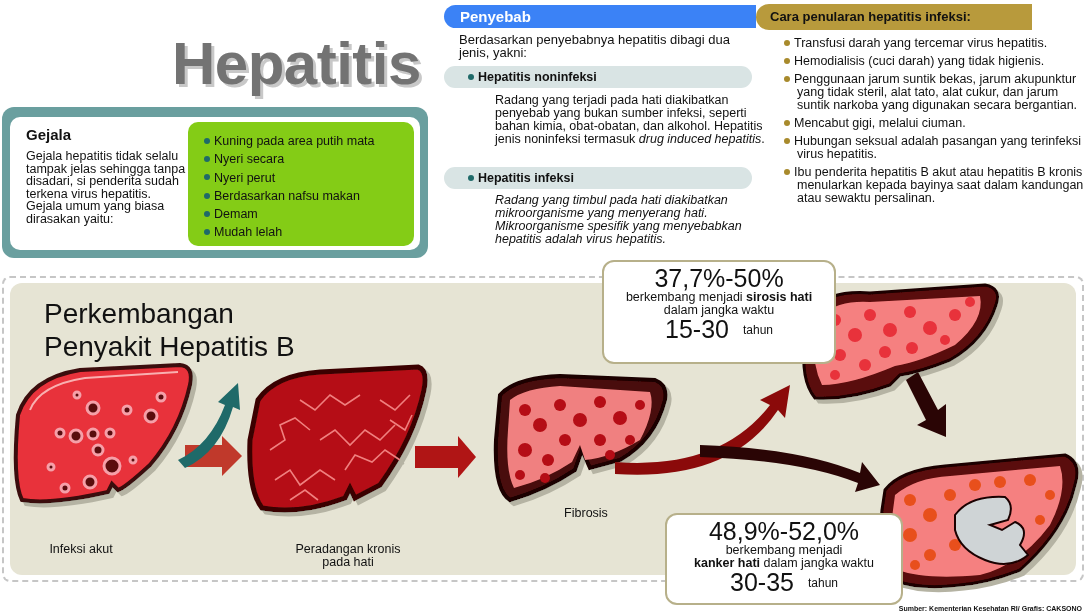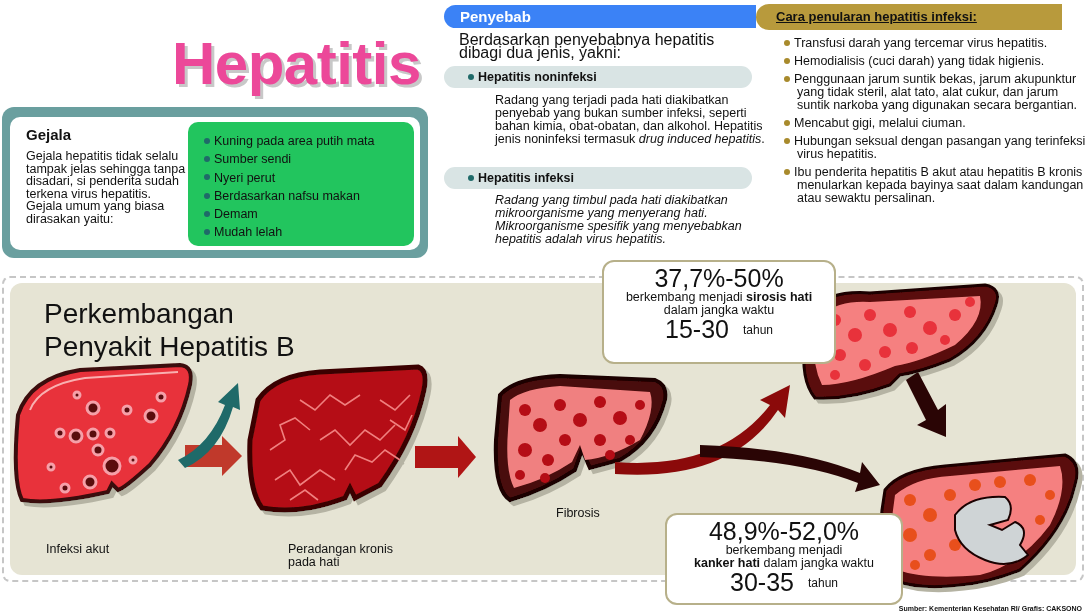--- a/index.html
+++ b/index.html
@@ -2,76 +2,76 @@
 <html><head>
 <meta charset="utf-8">
 <style>
   * { box-sizing: border-box; margin: 0; padding: 0; }
   html, body { width: 1088px; height: 615px; background: #ffffff; overflow: hidden; }
   body { position: relative; font-family: "Liberation Sans", sans-serif; color: #111; }
   .abs { position: absolute; }
 
   
   .main-title {
-    left: 172px; top: 34px; font-size: 60px; font-weight: bold; color: #ec4899;
+    left: 172px; top: 34px; font-size: 60px; font-weight: bold; color: #737373;
     letter-spacing: -0.5px; text-shadow: 3px 3px 0 #c8c8c8; line-height: 1; text-align: right;
   }
 
   
   .gejala-outer {
     left: 2px; top: 107px; width: 426px; height: 151px; background: #6a9f9f; border-radius: 12px;
   }
   .gejala-inner {
     left: 10px; top: 117px; width: 410px; height: 133px; background: #ffffff; border-radius: 10px;
   }
   .gejala-title { left: 26px; top: 126px; font-size: 15px; font-weight: bold; }
   .gejala-desc { left: 26px; top: 150px; width: 160px; font-size: 12.5px; line-height: 12.5px; }
   .gejala-list {
-    left: 188px; top: 122px; width: 226px; height: 124px; background: #22c55e; border-radius: 10px;
+    left: 188px; top: 122px; width: 226px; height: 124px; background: #84cc16; border-radius: 10px;
     padding: 10px 0 0 16px; list-style: none;
   }
   .gejala-list li { font-size: 12.5px; line-height: 18.3px; white-space: nowrap; }
   .dot { display: inline-block; width: 6px; height: 6px; border-radius: 50%; margin-right: 4px; vertical-align: middle; position: relative; top: -1px; }
   .dot.teal { background: #1f6a69; }
   .dot.gold { background: #a88a2c; }
 
   
   .penyebab-header {
     left: 444px; top: 5px; width: 312px; height: 23px; background: #3b82f6; border-radius: 12px 0 0 12px;
     color: #fff; font-weight: bold; font-size: 15px; padding: 3px 0 0 16px;
   }
-  .penyebab-intro { left: 459px; top: 33px; width: 290px; font-size: 16px; line-height: 13px; }
+  .penyebab-intro { left: 459px; top: 33px; width: 290px; font-size: 13px; line-height: 13px; }
   .sub-header {
     width: 308px; height: 22px; background: #d9e4e4; border-radius: 11px;
     font-size: 12.5px; font-weight: bold; padding: 4px 0 0 24px;
   }
   .sub1 { left: 444px; top: 66px; }
   .sub2 { left: 444px; top: 167px; }
   .sub-text { left: 478px; width: 280px; font-size: 12.5px; line-height: 13px; margin-left: 17px; }
   .text1 { top: 94px; }
   .text2 { top: 194px; font-style: italic; }
 
   
   .cara-header {
-    left: 756px; top: 4px; width: 306px; height: 26px; background: #b89a3c; border-radius: 14px 0 0 14px;
-    font-weight: bold; font-size: 13px; padding: 5px 0 0 20px; color: #111; text-decoration: underline;
+    left: 756px; top: 4px; width: 276px; height: 26px; background: #b89a3c; border-radius: 14px 0 0 14px;
+    font-weight: bold; font-size: 13px; padding: 5px 0 0 14px; color: #111;
   }
   .cara-list { left: 776px; top: 37px; width: 312px; list-style: none; }
   .cara-list li { font-size: 12.5px; line-height: 13px; margin-bottom: 5px; padding-left: 21px; text-indent: -13px; }
 
   
   .prog-dashed {
     left: 2px; top: 276px; width: 1082px; height: 306px; border: 2px dashed #c6c6c6; border-radius: 8px;
   }
   .prog-panel {
     left: 10px; top: 283px; width: 1066px; height: 292px; background: #e6e4d4; border-radius: 12px;
   }
   .prog-title { left: 44px; top: 297px; font-size: 28px; font-weight: normal; line-height: 33px; }
 
-  .stage-label { font-size: 12.5px; line-height: 13px; }
+  .stage-label { font-size: 12.5px; text-align: center; line-height: 13px; }
 
   .stat-box {
     background: #ffffff; border: 2px solid #b7b08a; border-radius: 12px; text-align: center;
   }
   .stat1 { left: 602px; top: 260px; width: 234px; height: 104px; }
   .stat2 { left: 665px; top: 513px; width: 238px; height: 92px; }
   .stat-pct { font-size: 25px; line-height: 25px; margin-top: 4px; }
   .stat-desc { font-size: 12.5px; line-height: 12.5px; }
   .stat-years { font-size: 25px; line-height: 26px; }
   .stat-years sup { font-size: 12px; vertical-align: top; position: relative; top: 1px; margin-left: 14px; }
@@ -83,41 +83,41 @@
 <body>
 
 <div class="abs main-title">Hepatitis</div>
 
 <div class="abs gejala-outer"></div>
 <div class="abs gejala-inner"></div>
 <div class="abs gejala-title">Gejala</div>
 <div class="abs gejala-desc">Gejala hepatitis tidak selalu tampak jelas sehingga tanpa disadari, si penderita sudah terkena virus hepatitis. Gejala umum yang biasa dirasakan yaitu:</div>
 <ul class="abs gejala-list">
   <li><span class="dot teal"></span><span>Kuning pada area putih mata</span></li>
-  <li><span class="dot teal"></span><span>Sumber sendi</span></li>
+  <li><span class="dot teal"></span><span>Nyeri secara</span></li>
   <li><span class="dot teal"></span><span>Nyeri perut</span></li>
   <li><span class="dot teal"></span><span>Berdasarkan nafsu makan</span></li>
   <li><span class="dot teal"></span><span>Demam</span></li>
   <li><span class="dot teal"></span><span>Mudah lelah</span></li>
 </ul>
 
 <div class="abs penyebab-header">Penyebab</div>
 <div class="abs penyebab-intro">Berdasarkan penyebabnya hepatitis dibagi dua jenis, yakni:</div>
 <div class="abs sub-header sub1"><span class="dot teal"></span><span>Hepatitis noninfeksi</span></div>
 <div class="abs sub-text text1"><span>Radang yang terjadi pada hati diakibatkan penyebab yang bukan sumber infeksi, seperti bahan kimia, obat-obatan, dan alkohol. Hepatitis jenis noninfeksi termasuk</span> <i>drug induced hepatitis</i><span>.</span></div>
 <div class="abs sub-header sub2"><span class="dot teal"></span><span>Hepatitis infeksi</span></div>
 <div class="abs sub-text text2">Radang yang timbul pada hati diakibatkan mikroorganisme yang menyerang hati. Mikroorganisme spesifik yang menyebabkan hepatitis adalah virus hepatitis.</div>
 
 <div class="abs cara-header">Cara penularan hepatitis infeksi:</div>
 <ul class="abs cara-list">
   <li><span class="dot gold"></span><span>Transfusi darah yang tercemar virus hepatitis.</span></li>
   <li><span class="dot gold"></span><span>Hemodialisis (cuci darah) yang tidak higienis.</span></li>
   <li><span class="dot gold"></span><span>Penggunaan jarum suntik bekas, jarum akupunktur yang tidak steril, alat tato, alat cukur, dan jarum suntik narkoba yang digunakan secara bergantian.</span></li>
   <li><span class="dot gold"></span><span>Mencabut gigi, melalui ciuman.</span></li>
-  <li><span class="dot gold"></span><span>Hubungan seksual dengan pasangan yang terinfeksi virus hepatitis.</span></li>
+  <li><span class="dot gold"></span><span>Hubungan seksual adalah pasangan yang terinfeksi virus hepatitis.</span></li>
   <li><span class="dot gold"></span><span>Ibu penderita hepatitis B akut atau hepatitis B kronis menularkan kepada bayinya saat dalam kandungan atau sewaktu persalinan.</span></li>
 </ul>
 
 <div class="abs prog-dashed"></div>
 <div class="abs prog-panel"></div>
 <div class="abs prog-title">
   <div>Perkembangan</div>
   <div>Penyakit Hepatitis B</div>
 </div>
 

